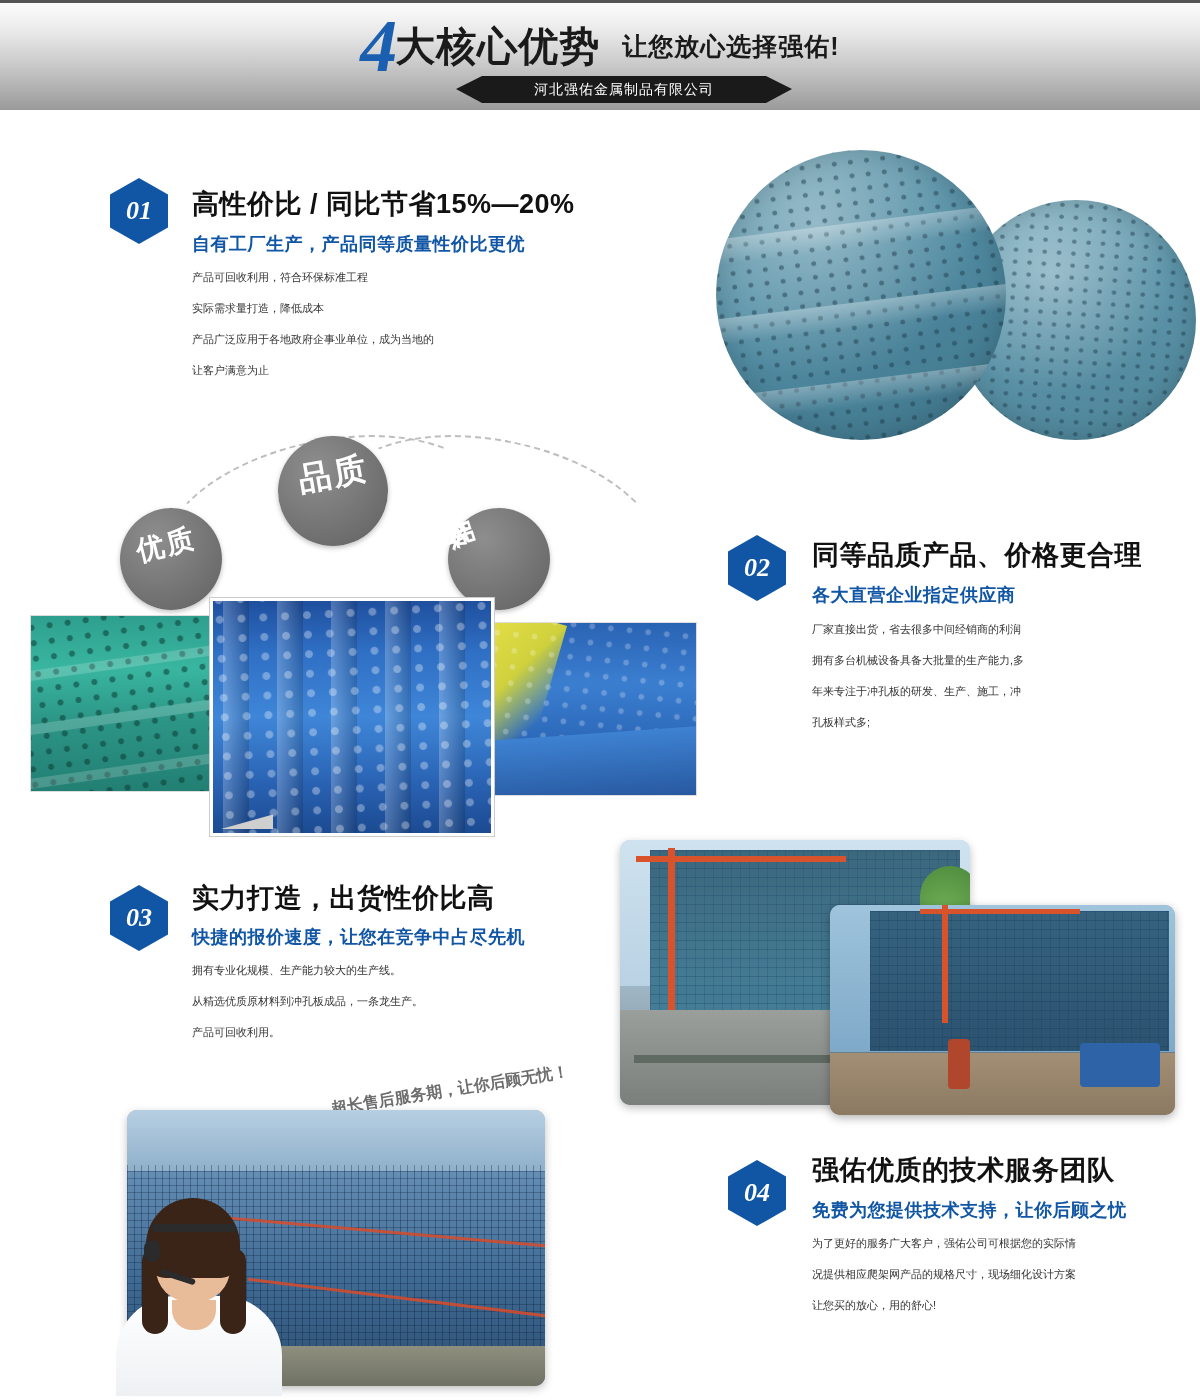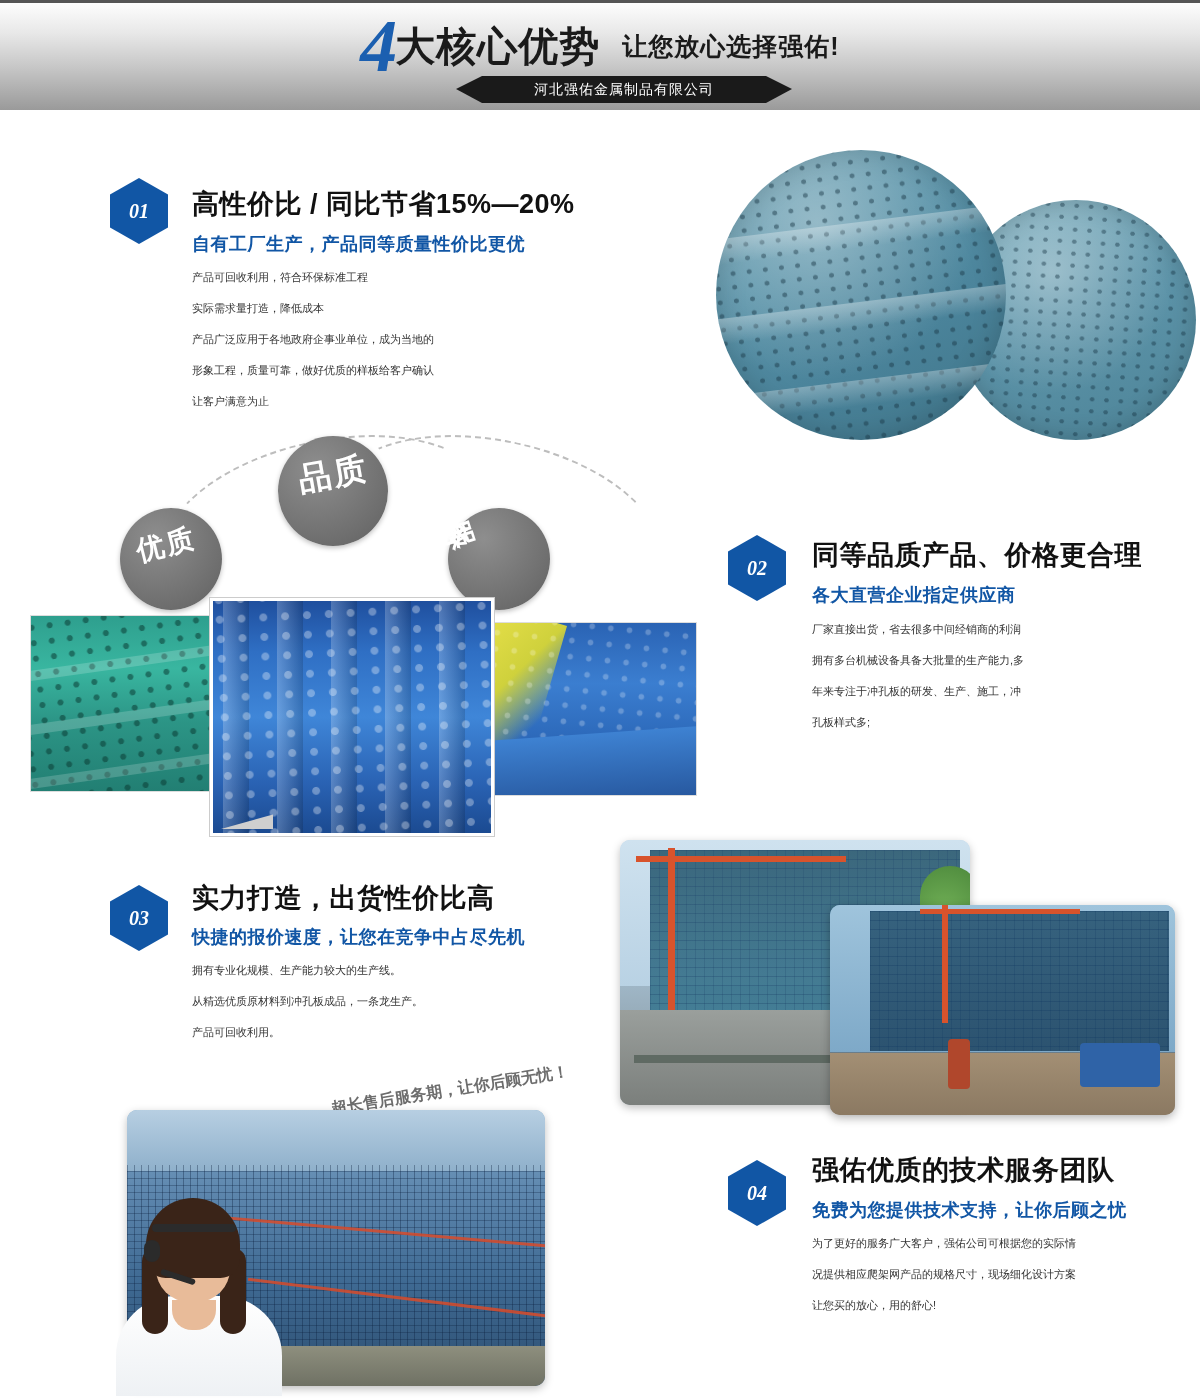--- a/index.html
+++ b/index.html
@@ -103,21 +103,21 @@
 
   
   .hex {
     position: absolute;
     width: 58px;
     height: 66px;
     background: #1156a5;
     clip-path: polygon(50% 0%, 100% 25%, 100% 75%, 50% 100%, 0% 75%, 0% 25%);
     color: #fff;
     font-family: "Liberation Serif", serif;
-    font-size: 20px;
+    font-size: 26px;
     font-weight: bold;
     font-style: italic;
     text-align: center;
     line-height: 66px;
   }
 
   
   .blk-title {
     position: absolute;
     font-size: 27px;
@@ -387,21 +387,20 @@
   </div>
 </div>
 
 <div class="hex" style="left:110px; top:178px;">01</div>
 <div class="blk-title" style="left:192px; top:186px;">高性价比 / 同比节省15%—20%</div>
 <div class="blk-sub" style="left:192px; top:232px;">自有工厂生产，产品同等质量性价比更优</div>
 <div class="blk-body" style="left:192px; top:262px;">
   <div>产品可回收利用，符合环保标准工程</div>
   <div>实际需求量打造，降低成本</div>
   <div>产品广泛应用于各地政府企事业单位，成为当地的</div>
-  <div>形象工程，质量可靠，做好优质的样板给客户确认</div>
   <div>让客户满意为止</div>
 </div>
 
 <div class="photo round" id="circle-small">
   <div class="perf"></div>
 </div>
 <div class="photo round" id="circle-big">
   <div class="perf"></div>
   <div class="band" style="top:70px;"></div>
   <div class="band" style="top:150px;"></div>

